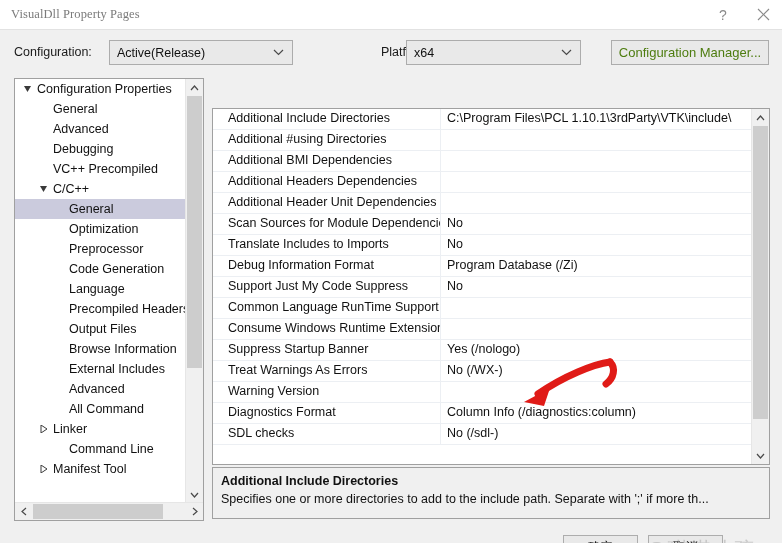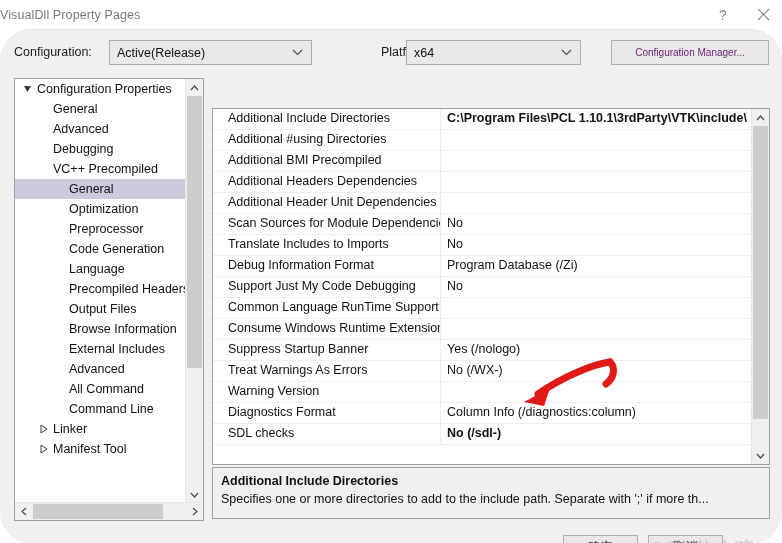--- a/index.html
+++ b/index.html
@@ -20,23 +20,25 @@
   
   #titlebar {
     position: absolute;
     left: 0; top: 0;
     width: 782px; height: 29px;
     background: #ffffff;
     display: flex;
     align-items: center;
   }
   #title-text {
+    margin-left: 11px;
     font-size: 12.5px;
     color: #7a7a7a;
     letter-spacing: .1px;
+    font-family: Liberation Serif, serif;
   }
   .win-btn {
     position: absolute;
     top: 0;
     width: 36px; height: 29px;
     display: flex;
     align-items: center;
     justify-content: center;
     color: #8a8a8a;
   }
@@ -44,21 +46,20 @@
   #close-button { left: 745px; }
   #close-button svg { display: block; }
 
   
   #dialog-body {
     position: absolute;
     left: 0; top: 29px;
     width: 782px; height: 514px;
     background: #f0f0f0;
     border-top: 1px solid #e2e2e2;
-    border-radius: 32px;
   }
 
   
   #config-row {
     position: absolute;
     left: 0; top: 8px;
     width: 782px; height: 32px;
   }
   .field-label {
     position: absolute;
@@ -80,35 +81,35 @@
     align-items: center;
     padding-left: 7px;
     font-size: 12.5px;
     color: #111;
   }
   .combo .chev {
     position: absolute;
     right: 8px; top: 0; bottom: 0;
     display: flex; align-items: center;
   }
-  #configuration-combo { left: 109px; width: 203px; }
+  #configuration-combo { left: 109px; width: 184px; }
   #platform-combo { left: 406px; width: 175px; }
 
   #config-manager-button {
     position: absolute;
     left: 611px; top: 2px;
     width: 158px; height: 25px;
     background: #e9e9e9;
     border: 1px solid #acacac;
     box-sizing: border-box;
     display: flex;
     align-items: center;
     justify-content: center;
-    font-size: 10px;
-    color: #701a75;
+    font-size: 13px;
+    color: #4d7c0f;
   }
 
   
   #tree-pane {
     position: absolute;
     left: 14px; top: 48px;
     width: 190px; height: 443px;
     background: #ffffff;
     border: 1px solid #a0a0a0;
     box-sizing: border-box;
@@ -214,21 +215,21 @@
     border-right: 1px solid #eceff3;
   }
   .prop-value {
     flex: 1;
     overflow: hidden;
     padding-left: 6px;
     box-sizing: border-box;
     font-size: 12.5px;
     color: #111;
   }
-  .prop-value.bold { font-weight: bold; }
+  .prop-value.bold { font-weight: normal; }
 
   
   #desc-pane {
     position: absolute;
     left: 212px; top: 437px;
     width: 558px; height: 52px;
     background: #f0f0f0;
     border: 1px solid #a0a0a0;
     box-sizing: border-box;
     padding: 5px 8px 0 8px;
@@ -333,41 +334,46 @@
     <div id="tree-clip">
         <div class="tree-item lvl0"><span class="tw">
             <svg width="8" height="8" viewBox="0 0 8 8">
               <polygon points="0,1 7,1 3.5,7" fill="#3a3a3a"></polygon>
             </svg>
           </span><span class="lbl">Configuration Properties</span></div>
         <div class="tree-item lvl1"><span class="lbl">General</span></div>
         <div class="tree-item lvl1"><span class="lbl">Advanced</span></div>
         <div class="tree-item lvl1"><span class="lbl">Debugging</span></div>
         <div class="tree-item lvl1"><span class="lbl">VC++ Precompiled</span></div>
+        <div class="tree-item lvl1"><span class="tw">
+            <svg width="8" height="8" viewBox="0 0 8 8">
+              <polygon points="0,1 7,1 3.5,7" fill="#3a3a3a"></polygon>
+            </svg>
+          </span><span class="lbl">C/C++</span></div>
         <div class="tree-item lvl2 selected"><span class="lbl">General</span></div>
         <div class="tree-item lvl2"><span class="lbl">Optimization</span></div>
         <div class="tree-item lvl2"><span class="lbl">Preprocessor</span></div>
         <div class="tree-item lvl2"><span class="lbl">Code Generation</span></div>
         <div class="tree-item lvl2"><span class="lbl">Language</span></div>
         <div class="tree-item lvl2"><span class="lbl">Precompiled Headers</span></div>
         <div class="tree-item lvl2"><span class="lbl">Output Files</span></div>
         <div class="tree-item lvl2"><span class="lbl">Browse Information</span></div>
         <div class="tree-item lvl2"><span class="lbl">External Includes</span></div>
         <div class="tree-item lvl2"><span class="lbl">Advanced</span></div>
         <div class="tree-item lvl2"><span class="lbl">All Command</span></div>
+        <div class="tree-item lvl1"><span class="tw">
+            <svg width="8" height="8" viewBox="0 0 8 8">
+              <polygon points="1,0 7,4 1,8" fill="none" stroke="#3a3a3a" stroke-width="1"></polygon>
+            </svg>
+          </span><span class="lbl">Linker</span></div>
         <div class="tree-item lvl2"><span class="lbl">Command Line</span></div>
         <div class="tree-item lvl1"><span class="tw">
             <svg width="8" height="8" viewBox="0 0 8 8">
               <polygon points="1,0 7,4 1,8" fill="none" stroke="#3a3a3a" stroke-width="1"></polygon>
             </svg>
-          </span><span class="lbl">Linker</span></div>
-        <div class="tree-item lvl1"><span class="tw">
-            <svg width="8" height="8" viewBox="0 0 8 8">
-              <polygon points="1,0 7,4 1,8" fill="none" stroke="#3a3a3a" stroke-width="1"></polygon>
-            </svg>
           </span><span class="lbl">Manifest Tool</span></div>
       </div>
 
     <div class="sb-v">
       <div class="arrow up">
         <svg width="9" height="6" viewBox="0 0 9 6">
             <polyline points="1,5 4.5,1 8,5" fill="none" stroke="#4a4a4a" stroke-width="1.2"></polyline>
           </svg>
       </div>
       <div class="thumb" style="top:17px;height:272px;"></div>
@@ -397,21 +403,21 @@
     <div id="prop-clip">
         <div class="prop-row">
           <div class="prop-name">Additional Include Directories</div>
           <div class="prop-value bold">C:\Program Files\PCL 1.10.1\3rdParty\VTK\include\</div>
         </div>
         <div class="prop-row">
           <div class="prop-name">Additional #using Directories</div>
           <div class="prop-value"></div>
         </div>
         <div class="prop-row">
-          <div class="prop-name">Additional BMI Precompiled</div>
+          <div class="prop-name">Additional BMI Dependencies</div>
           <div class="prop-value"></div>
         </div>
         <div class="prop-row">
           <div class="prop-name">Additional Headers Dependencies</div>
           <div class="prop-value"></div>
         </div>
         <div class="prop-row">
           <div class="prop-name">Additional Header Unit Dependencies</div>
           <div class="prop-value"></div>
         </div>
@@ -421,21 +427,21 @@
         </div>
         <div class="prop-row">
           <div class="prop-name">Translate Includes to Imports</div>
           <div class="prop-value">No</div>
         </div>
         <div class="prop-row">
           <div class="prop-name">Debug Information Format</div>
           <div class="prop-value">Program Database (/Zi)</div>
         </div>
         <div class="prop-row">
-          <div class="prop-name">Support Just My Code Debugging</div>
+          <div class="prop-name">Support Just My Code Suppress</div>
           <div class="prop-value">No</div>
         </div>
         <div class="prop-row">
           <div class="prop-name">Common Language RunTime Support</div>
           <div class="prop-value"></div>
         </div>
         <div class="prop-row">
           <div class="prop-name">Consume Windows Runtime Extension</div>
           <div class="prop-value"></div>
         </div>

